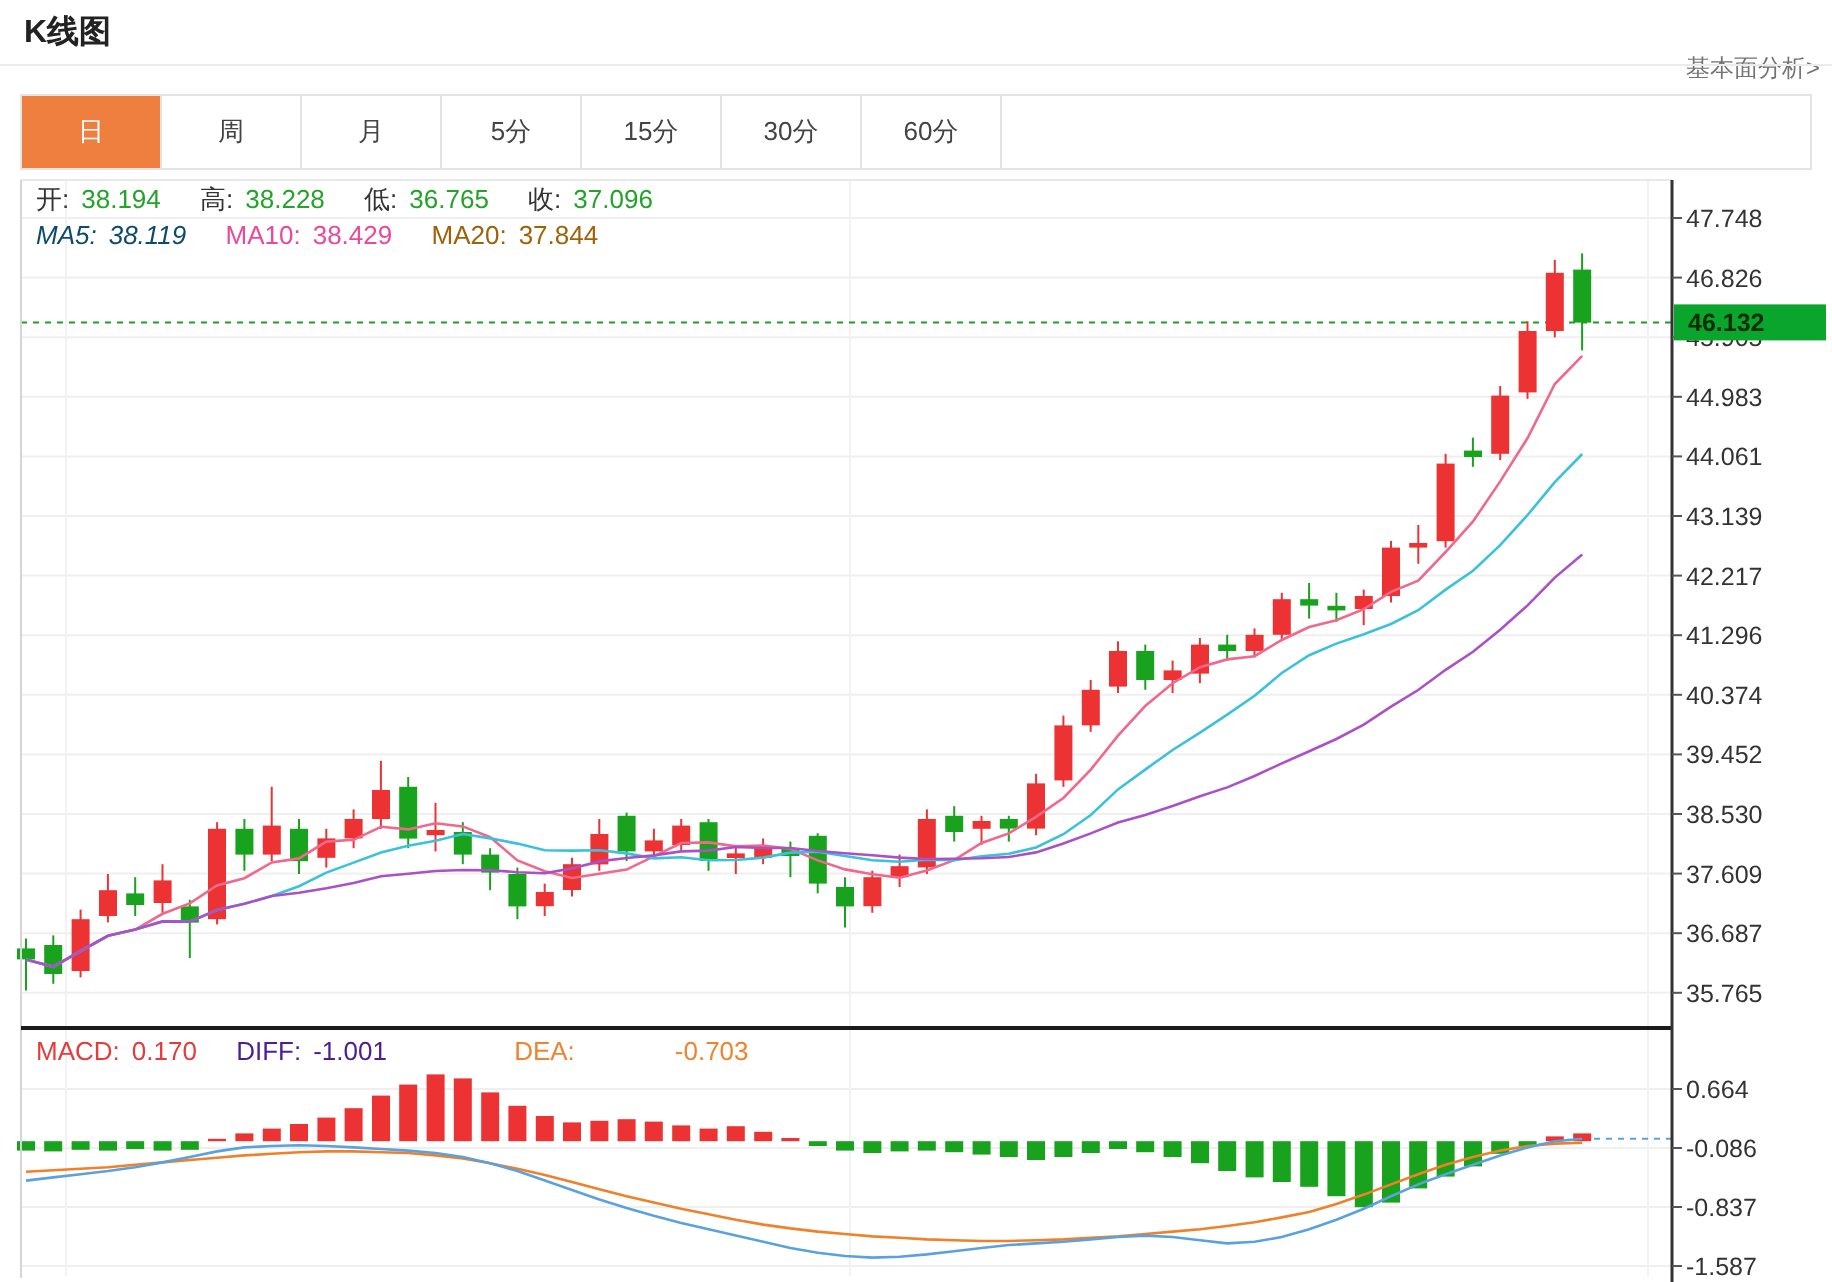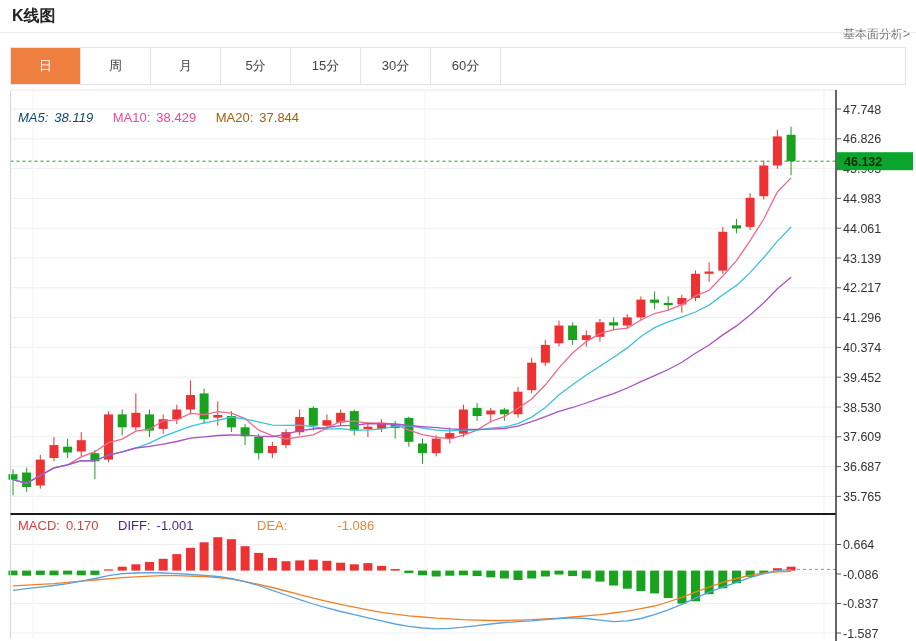--- a/index.html
+++ b/index.html
@@ -285,25 +285,31 @@
         <text x="843" y="490.5" font-size="12.5" fill="#333">-0.086</text>
         <line x1="836" y1="515.5" x2="841" y2="515.5" stroke="#555" stroke-width="1"></line>
         <text x="843" y="520.0" font-size="12.5" fill="#333">-0.837</text>
         <line x1="836" y1="545.0" x2="841" y2="545.0" stroke="#555" stroke-width="1"></line>
         <text x="843" y="549.5" font-size="12.5" fill="#333">-1.587</text>
       </g>
       <rect x="837" y="64.2" width="76" height="18" fill="#0aa52c"></rect>
       <text x="844" y="77.7" font-size="12.5" font-weight="bold" fill="#0b2e00">46.132</text>
     </svg>
 
+  <div class="overlay-row" style="top:91px">
+    <span class="lbl">开:</span><span class="val-green gap">38.194</span>
+    <span class="lbl">高:</span><span class="val-green gap">38.228</span>
+    <span class="lbl">低:</span><span class="val-green gap">36.765</span>
+    <span class="lbl">收:</span><span class="val-green">37.096</span>
+  </div>
 
   <div class="overlay-row" style="top:110px">
     <span class="ma5">MA5:</span><span class="ma5 gap">38.119</span>
     <span class="ma10">MA10:</span><span class="ma10 gap">38.429</span>
     <span class="ma20">MA20:</span><span class="ma20">37.844</span>
   </div>
 
   <div class="overlay-row" style="top:518px">
     <span class="macd-v">MACD:</span><span class="macd-v gap">0.170</span>
     <span class="diff-v">DIFF:</span><span class="diff-v gap">-1.001</span>
-    <span class="dea-v">DEA:</span><span class="dea-v">-1.086</span>
+    <span class="dea-v">DEA:</span><span class="dea-v">-0.703</span>
   </div>
 </div>
 
 </body></html>

